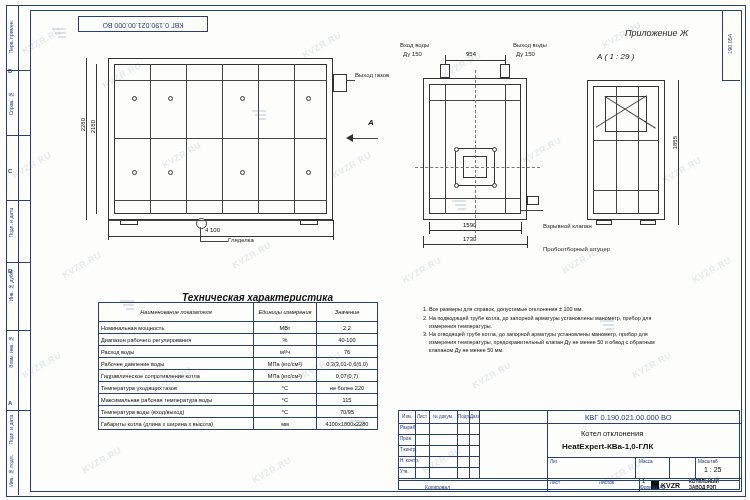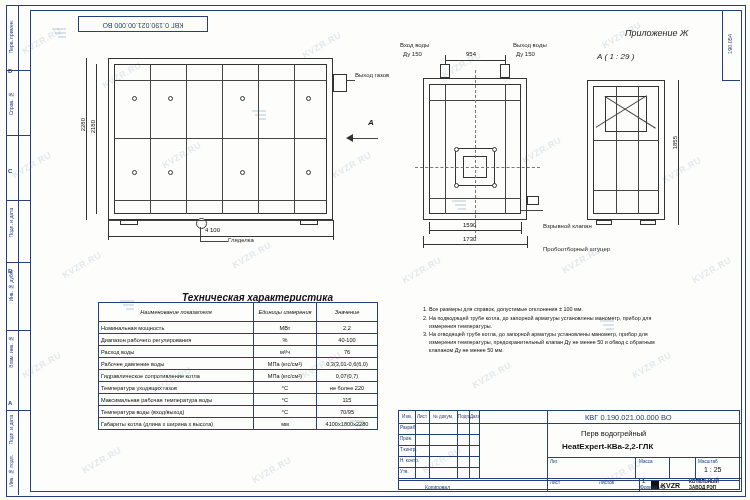--- a/index.html
+++ b/index.html
@@ -362,22 +362,22 @@
     <div class="c" style="left:59px;top:3px;width:11px;text-align:center;">Подп.</div>
     <div class="c" style="left:71px;top:3px;width:9px;text-align:center;">Дата</div>
 
     <div class="c" style="left:1px;top:14px;">Разраб.</div>
     <div class="c" style="left:1px;top:25px;">Пров.</div>
     <div class="c" style="left:1px;top:36px;">Т.контр.</div>
     <div class="c" style="left:1px;top:47px;">Н. контр.</div>
     <div class="c" style="left:1px;top:58px;">Утв.</div>
 
     <div class="tbtxt" style="left:186px;top:2px;font-size:7.5px;color:#25407a;">КВГ 0.190.021.00.000 ВО</div>
-    <div class="tbtxt" style="left:182px;top:18px;font-size:7.5px;">Перв водогрейный</div>
-    <div class="tbtxt" style="left:163px;top:31px;font-size:8px;font-weight:bold;">HeatExpert-КВа-2,2-ГЛК</div>
+    <div class="tbtxt" style="left:182px;top:18px;font-size:7.5px;">Котел отклонения</div>
+    <div class="tbtxt" style="left:163px;top:31px;font-size:8px;font-weight:bold;">HeatExpert-КВа-1,0-ГЛК</div>
 
     <div class="c" style="left:151px;top:48px;">Лит.</div>
     <div class="c" style="left:240px;top:48px;">Масса</div>
     <div class="c" style="left:299px;top:48px;">Масштаб</div>
     <div class="tbtxt" style="left:305px;top:55px;font-size:7px;">1 : 25</div>
 
     <div class="c" style="left:151px;top:69px;">Лист</div>
     <div class="c" style="left:200px;top:69px;">Листов</div>
     <div class="tbtxt" style="left:243px;top:67px;font-size:6px;">1</div>
 

